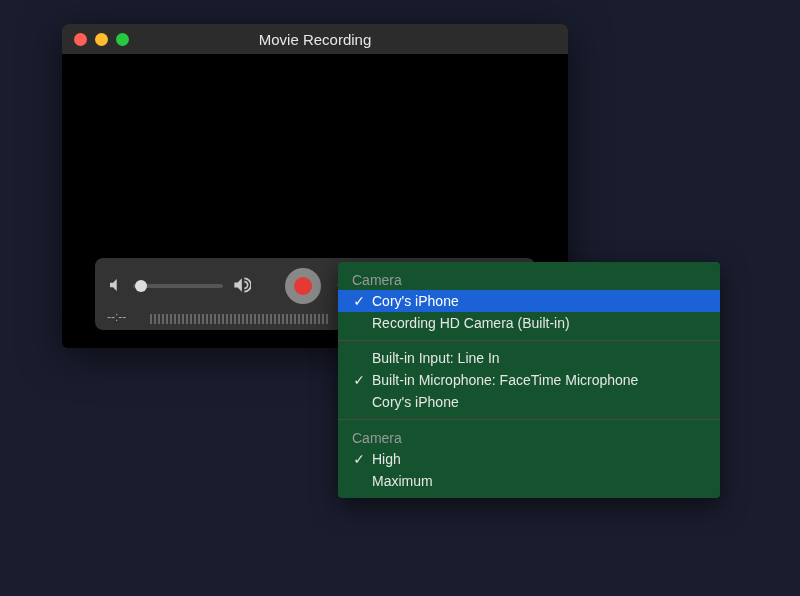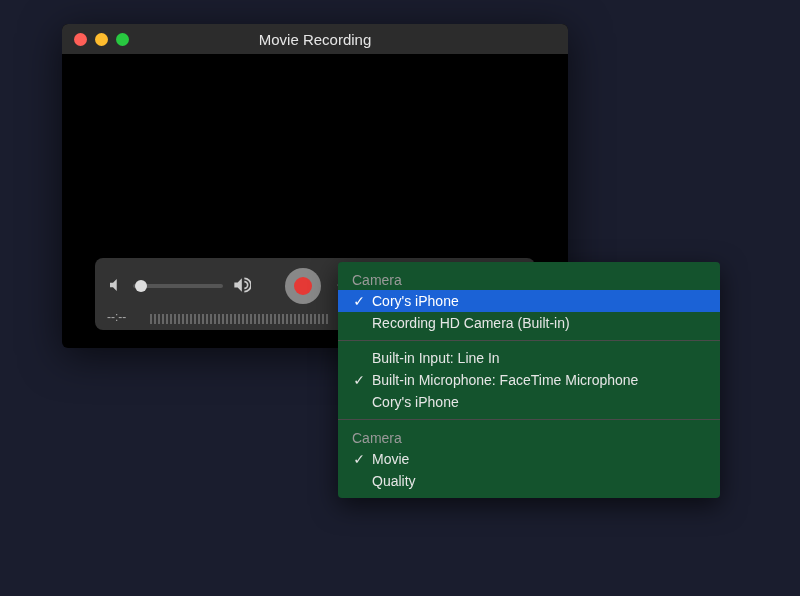--- a/index.html
+++ b/index.html
@@ -284,19 +284,19 @@
       <span>Built-in Microphone: FaceTime Microphone</span>
     </div>
     <div class="menu-item">
       <span class="check"></span>
       <span>Cory's iPhone</span>
     </div>
     <div class="menu-sep"></div>
     <div class="menu-header">Camera</div>
     <div class="menu-item">
       <span class="check">✓</span>
-      <span>Movie</span>
+      <span>High</span>
     </div>
     <div class="menu-item">
       <span class="check"></span>
-      <span>Quality</span>
+      <span>Maximum</span>
     </div>
   </div>
 
 </body></html>

